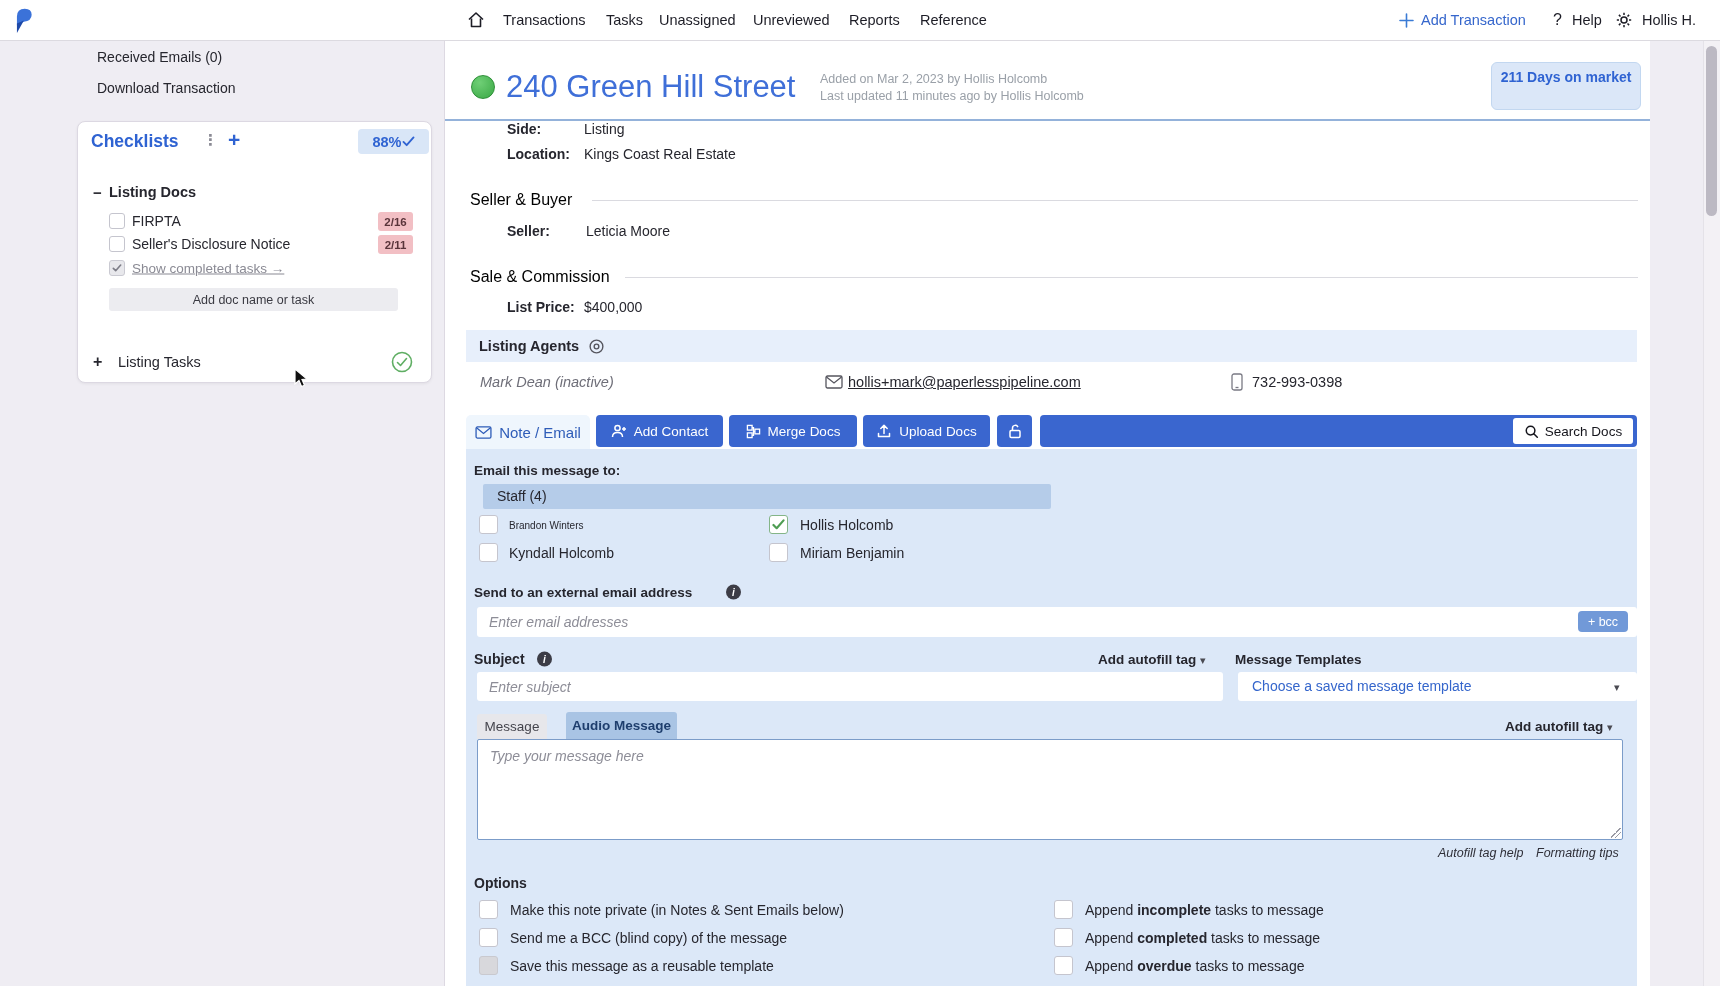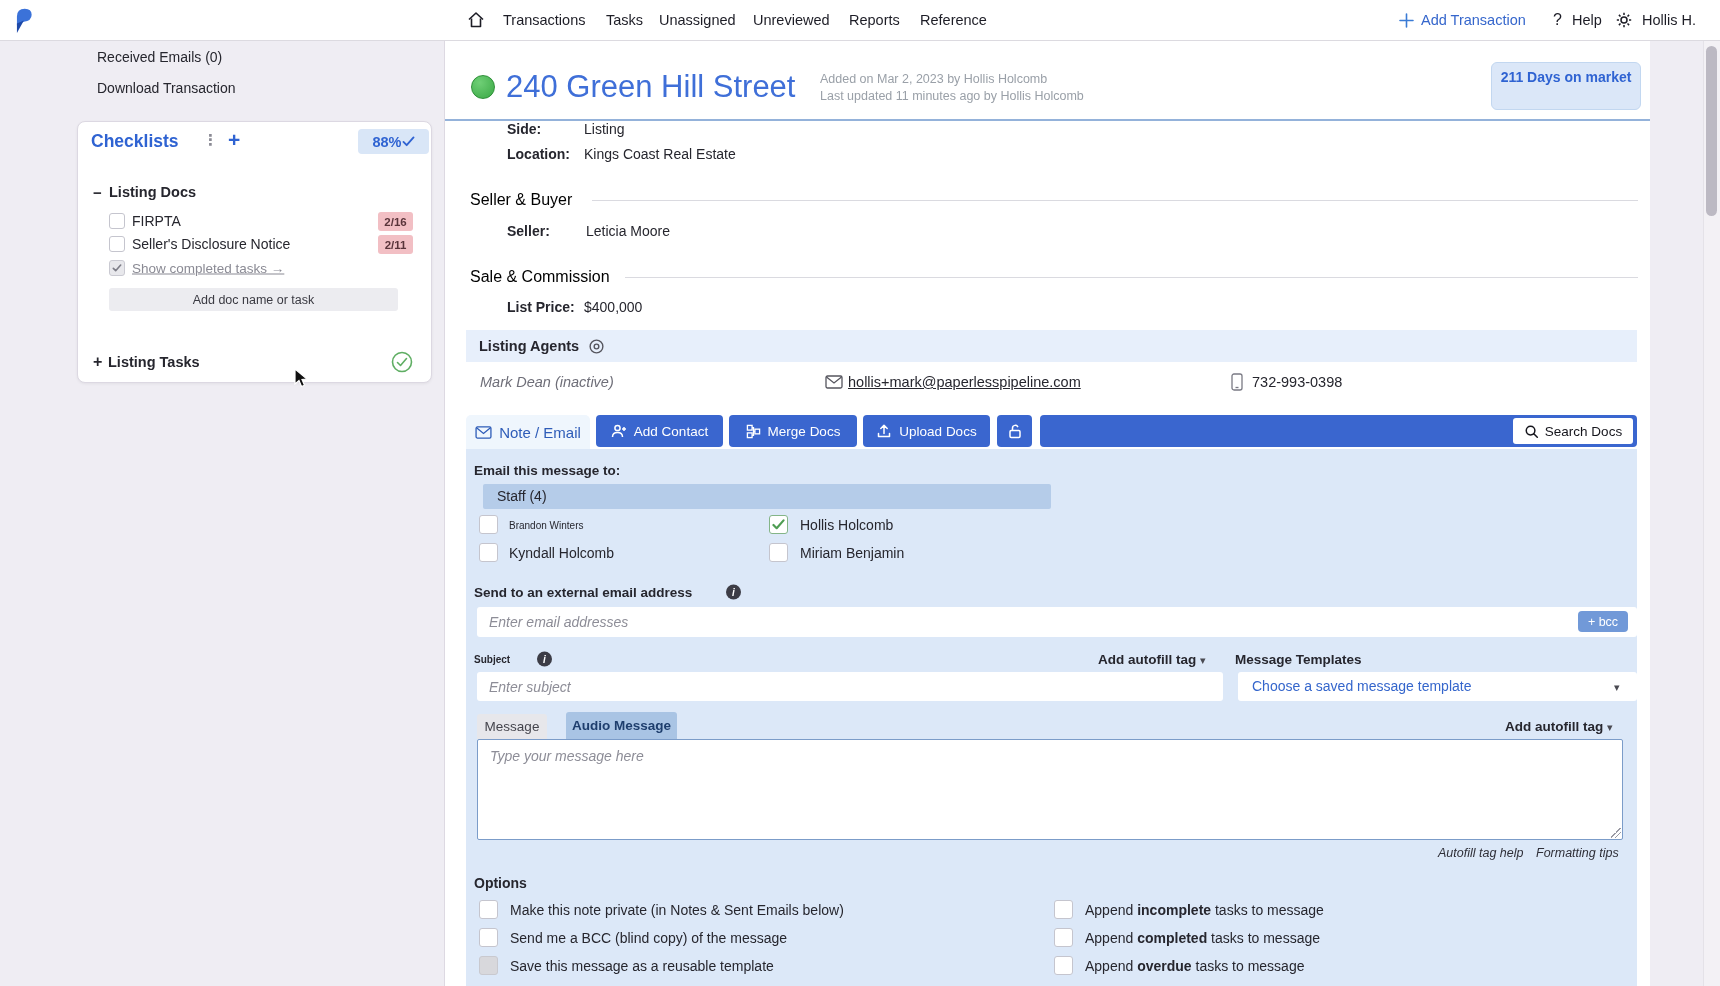--- a/index.html
+++ b/index.html
@@ -69,21 +69,21 @@
     <div class="cb cb-sm cb-gray" style="left:31px;top:138px;">
       <svg width="10" height="8" viewBox="0 0 14 12" fill="none" stroke="currentColor" stroke-width="2.4" stroke-linecap="round" stroke-linejoin="round">
           <path d="M1.5 6.5 L5 10 L12.5 1.5"></path>
         </svg>
     </div>
     <div class="t" style="left:54px;top:146px;transform:translateY(-50%);font-size:13.5px;color:#8a8a94;text-decoration:underline;">Show completed tasks →</div>
 
     <div class="abs" style="left:31px;top:166px;width:289px;height:23px;background:#ececf0;border-radius:3px;font-size:12.5px;color:#3a3a42;display:flex;align-items:center;justify-content:center;">Add doc name or task</div>
 
     <div class="t" style="left:15px;top:240px;transform:translateY(-50%);font-size:16px;font-weight:bold;color:#26262e;">+</div>
-    <div class="t" style="left:30px;top:240px;transform:translateY(-50%);font-size:14.5px;font-weight:bold;color:#26262e;">Listing Tasks</div>
+    <div class="t" style="left:40px;top:240px;transform:translateY(-50%);font-size:14.5px;font-weight:normal;color:#26262e;">Listing Tasks</div>
     <div class="icon" style="left:313px;top:229px;color:#5fae63;">
       <svg width="22" height="22" viewBox="0 0 22 22" fill="none" stroke="currentColor" stroke-width="1.6">
           <circle cx="11" cy="11" r="9.5"></circle>
           <path d="M6.5 11.5 L9.5 14.5 L15.5 7.5" stroke-linecap="round" stroke-linejoin="round"></path>
         </svg>
     </div>
   </div>
 
   <div class="abs" style="left:445px;top:40px;width:1205px;height:946px;background:#fff;"></div>
 
@@ -209,21 +209,21 @@
   <div class="cb" style="left:479px;top:543px;"></div>
   <div class="t" style="left:509px;top:553px;transform:translateY(-50%);font-size:14px;color:#26262e;">Kyndall Holcomb</div>
   <div class="cb" style="left:769px;top:543px;"></div>
   <div class="t" style="left:800px;top:553px;transform:translateY(-50%);font-size:14px;color:#26262e;">Miriam Benjamin</div>
 
   <div class="t lbl" style="left:474px;top:592px;transform:translateY(-50%);font-size:13.5px;">Send to an external email address</div>
   <div class="info-i" style="left:726px;top:592px;">i</div>
   <input class="fld" style="left: 477px; top: 607px; width: 1160px; height: 30px;" placeholder="Enter email addresses">
   <div class="abs" style="left:1578px;top:611px;width:50px;height:21px;background:#7199d8;border-radius:4px;color:#fff;font-size:12.5px;display:flex;align-items:center;justify-content:center;">+ bcc</div>
 
-  <div class="t lbl" style="left:474px;top:659px;transform:translateY(-50%);font-size:10px;">Subject</div>
+  <div class="t lbl" style="left:474px;top:659px;transform:translateY(-50%);font-size:14px;">Subject</div>
   <div class="info-i" style="left:537px;top:659px;">i</div>
   <div class="t" style="left:1098px;top:659px;transform:translateY(-50%);font-size:13.5px;font-weight:600;color:#26262e;">
     <span>Add autofill tag</span>
     <span class="chev">▾</span>
   </div>
   <div class="t lbl" style="left:1235px;top:659px;transform:translateY(-50%);font-size:13.5px;">Message Templates</div>
   <input class="fld" style="left: 477px; top: 672px; width: 746px; height: 29px;" placeholder="Enter subject">
   <div class="abs" style="left:1238px;top:672px;width:399px;height:29px;background:#fff;border-radius:3px;">
     <span class="t" style="left:14px;top:14px;transform:translateY(-50%);font-size:14px;color:#3566cc;">Choose a saved message template</span>
     <span class="t chev" style="left:376px;top:15px;transform:translateY(-50%);">▾</span>

